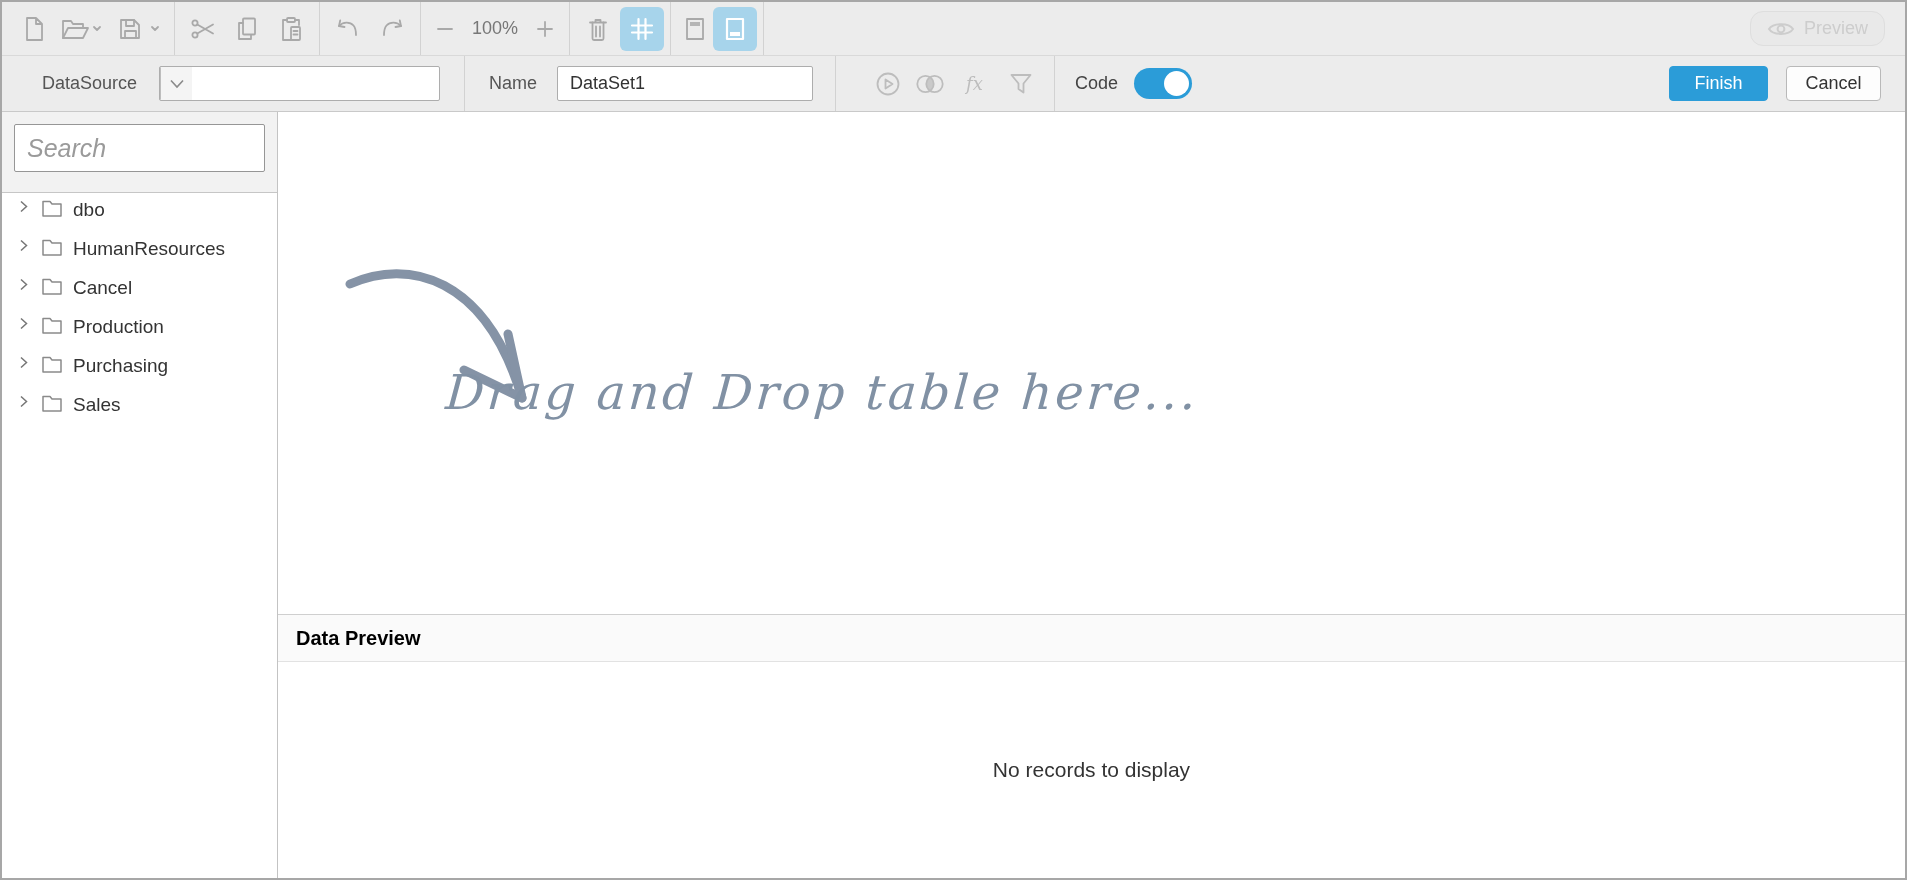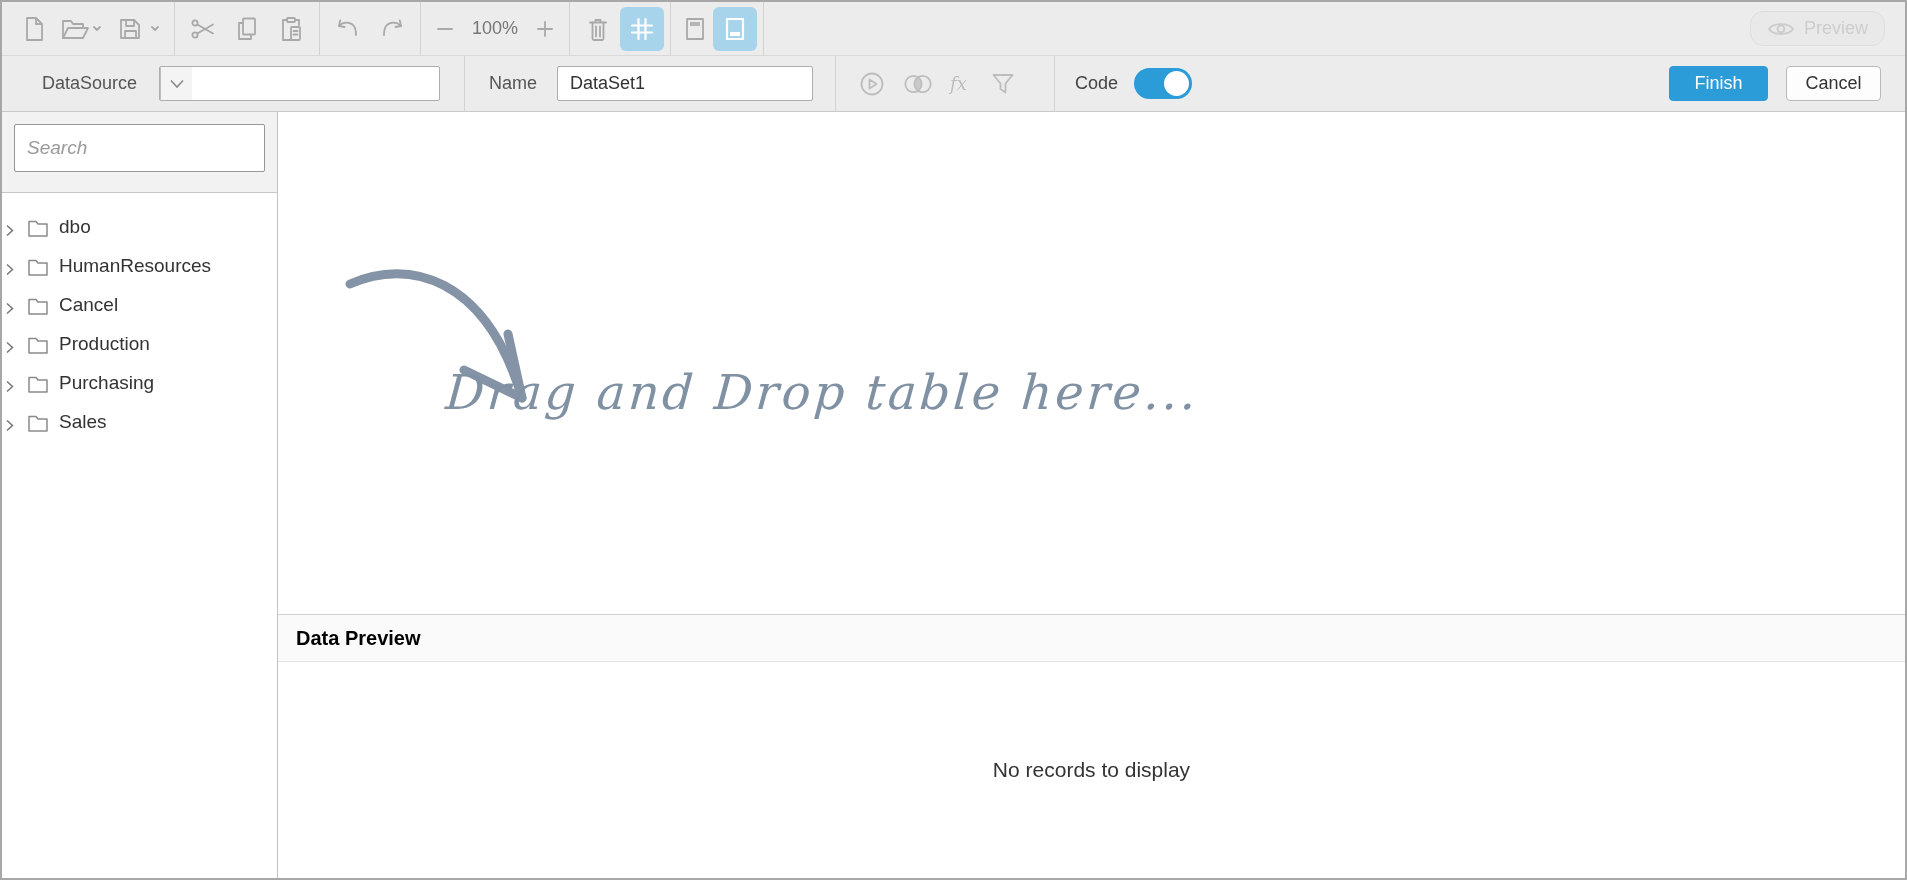--- a/index.html
+++ b/index.html
@@ -23,37 +23,37 @@
   .preview-btn { display:flex; align-items:center; gap:9px; background:#e9e9e9; border:1px solid #dedede; border-radius:13px; padding:6px 16px; color:#cdcdcd; font-size:18px; margin-right:6px; }
   .preview-btn svg { display:block; }
 
   
   .toolbar2 { height:56px; background:#ececec; border-bottom:1px solid #c9c9c9; display:flex; align-items:center; padding:0 16px; flex-shrink:0; }
   .lbl { color:#555; font-size:18px; }
   .combo { display:flex; margin-left:22px; height:35px; width:281px; border:1px solid #adadad; background:#fff; border-radius:2px; overflow:hidden; cursor:pointer; }
   .combo-value { flex:1; display:flex; align-items:center; padding:0 12px; font-size:18px; color:#333; }
   .combo-arrow { width:32px; border-left:1px solid #bdbdbd; background:#f4f4f4; display:flex; align-items:center; justify-content:center; }
   .txt-input { margin-left:20px; height:35px; width:256px; border:1px solid #adadad; border-radius:2px; padding:0 12px; font-size:18px; color:#333; font-family:"Liberation Sans", sans-serif; background:#fff; }
-  .ibtn { border:none; background:transparent; width:44px; height:44px; display:flex; align-items:center; justify-content:flex-start; padding:0; }
+  .ibtn { border:none; background:transparent; width:44px; height:44px; display:flex; align-items:center; justify-content:flex-end; padding:0; }
   .icon-dis { stroke:#bdbdbd; fill:none; stroke-width:1.8; stroke-linecap:round; stroke-linejoin:round; }
   .toggle { width:58px; height:31px; border-radius:16px; background:#2b9cd8; margin-left:16px; position:relative; cursor:pointer; border:none; }
   .toggle .knob { position:absolute; top:3px; right:3px; width:25px; height:25px; border-radius:50%; background:#fff; }
   .btn { height:35px; border-radius:4px; font-size:18px; cursor:pointer; font-family:"Liberation Sans", sans-serif; }
   .btn-primary { background:#2b9cd8; border:1px solid #2b9cd8; color:#fff; width:99px; margin-right:18px; }
   .btn-default { background:#fdfdfd; border:1px solid #b9b9b9; color:#333; width:95px; margin-right:8px; }
 
   
   .content { flex:1; display:flex; min-height:0; }
   .sidebar { width:276px; background:#f2f2f2; border-right:1px solid #c3c3c3; display:flex; flex-direction:column; flex-shrink:0; }
   .search-wrap { padding:12px 12px 0 12px; height:80px; }
   .search-box { height:48px; background:#fff; border:1px solid #969696; border-radius:2px; display:flex; align-items:center; padding:0 12px; }
-  .search-box input { flex:1; border:none; outline:none; font-size:19px; font-style:italic; color:#3b82f6; font-family:"Liberation Sans", sans-serif; background:transparent; }
+  .search-box input { flex:1; border:none; outline:none; font-size:25px; font-style:italic; color:#3b82f6; font-family:"Liberation Sans", sans-serif; background:transparent; }
   .search-box input::placeholder { color:#9a9a9a; font-style:italic; }
   .tree-panel { flex:1; background:#fff; border-top:1px solid #c6c6c6; padding-top:6px; overflow:hidden; }
-  .tree-row { height:39px; display:flex; align-items:flex-end; padding-left:0; cursor:pointer; }
+  .tree-row { height:39px; display:flex; align-items:flex-start; padding-left:14px; cursor:pointer; }
   .tree-row svg { flex-shrink:0; }
   .tree-label { font-size:19px; color:#333; margin-left:10px; }
 
   .main { flex:1; display:flex; flex-direction:column; min-width:0; background:#fff; }
   .canvas { height:502px; position:relative; background:#fff; flex-shrink:0; }
   .drop-arrow { position:absolute; left:58px; top:140px; }
   .drop-hint { position:absolute; left:168px; top:252px; font-family:"DejaVu Serif", serif; font-style:italic; font-size:48px; color:#8191a4; letter-spacing:3px; transform:skewX(-4deg); white-space:nowrap; }
 
   .preview-header { height:48px; background:#fafafa; border-top:1px solid #cfcfcf; border-bottom:1px solid #e2e2e2; display:flex; align-items:center; padding-left:18px; flex-shrink:0; }
   .preview-title { font-size:20px; font-weight:bold; color:#000000; }

